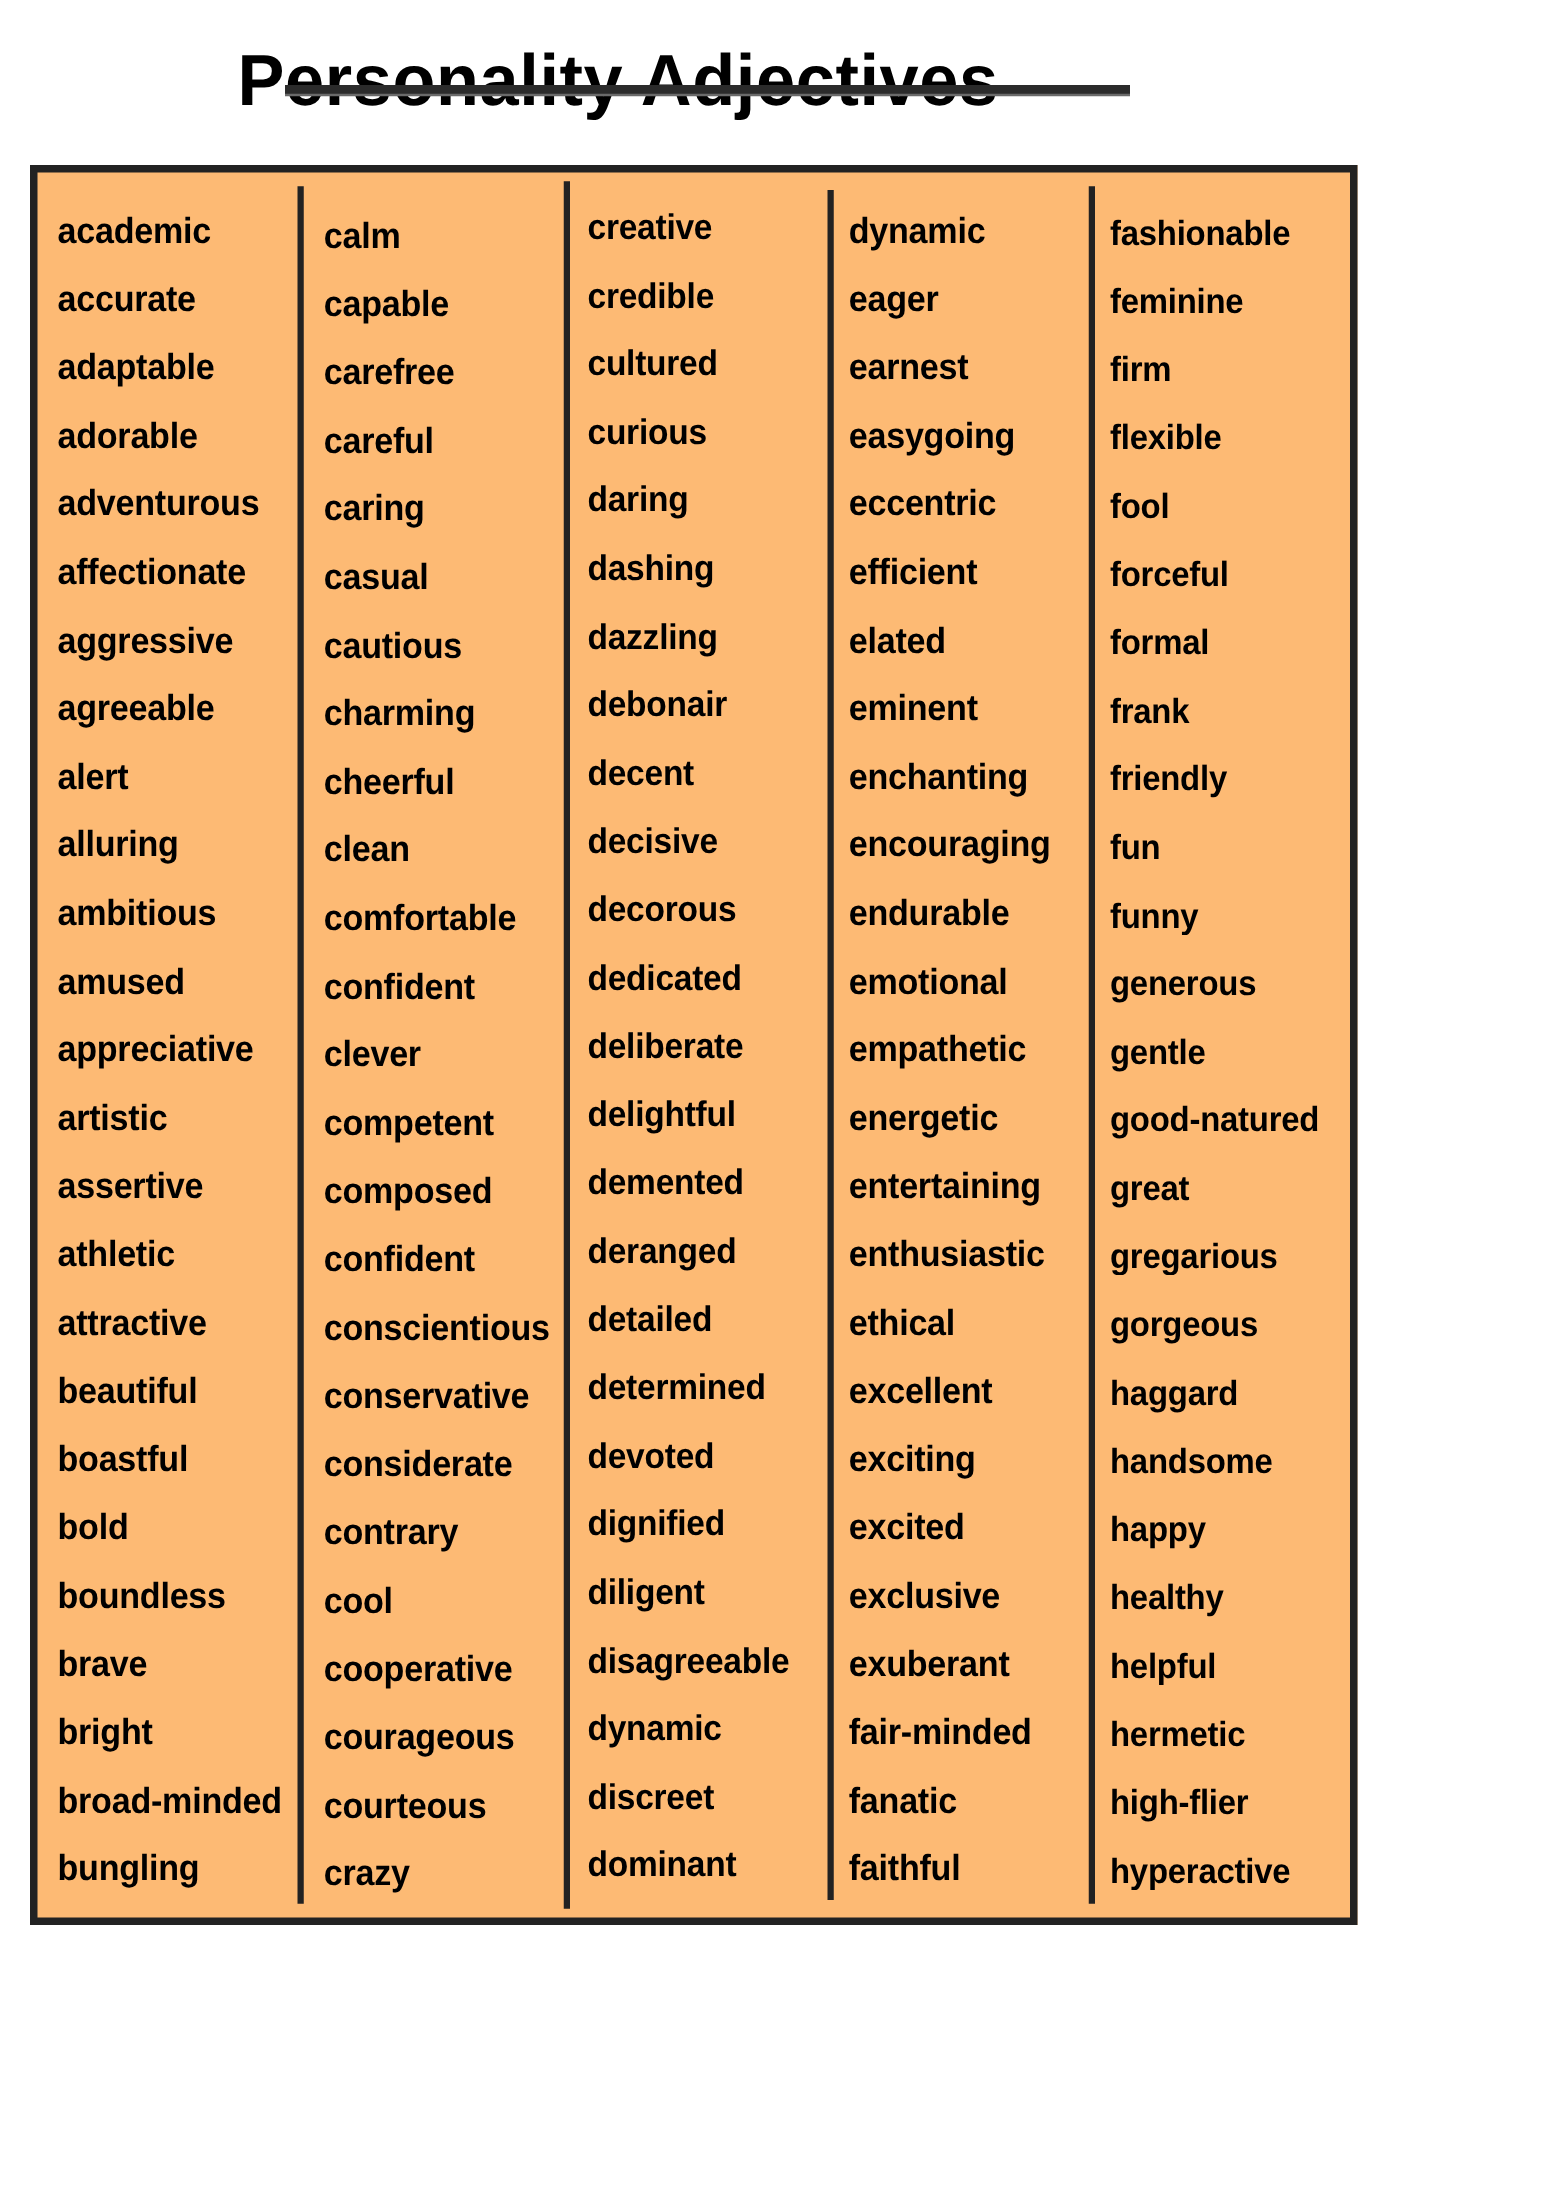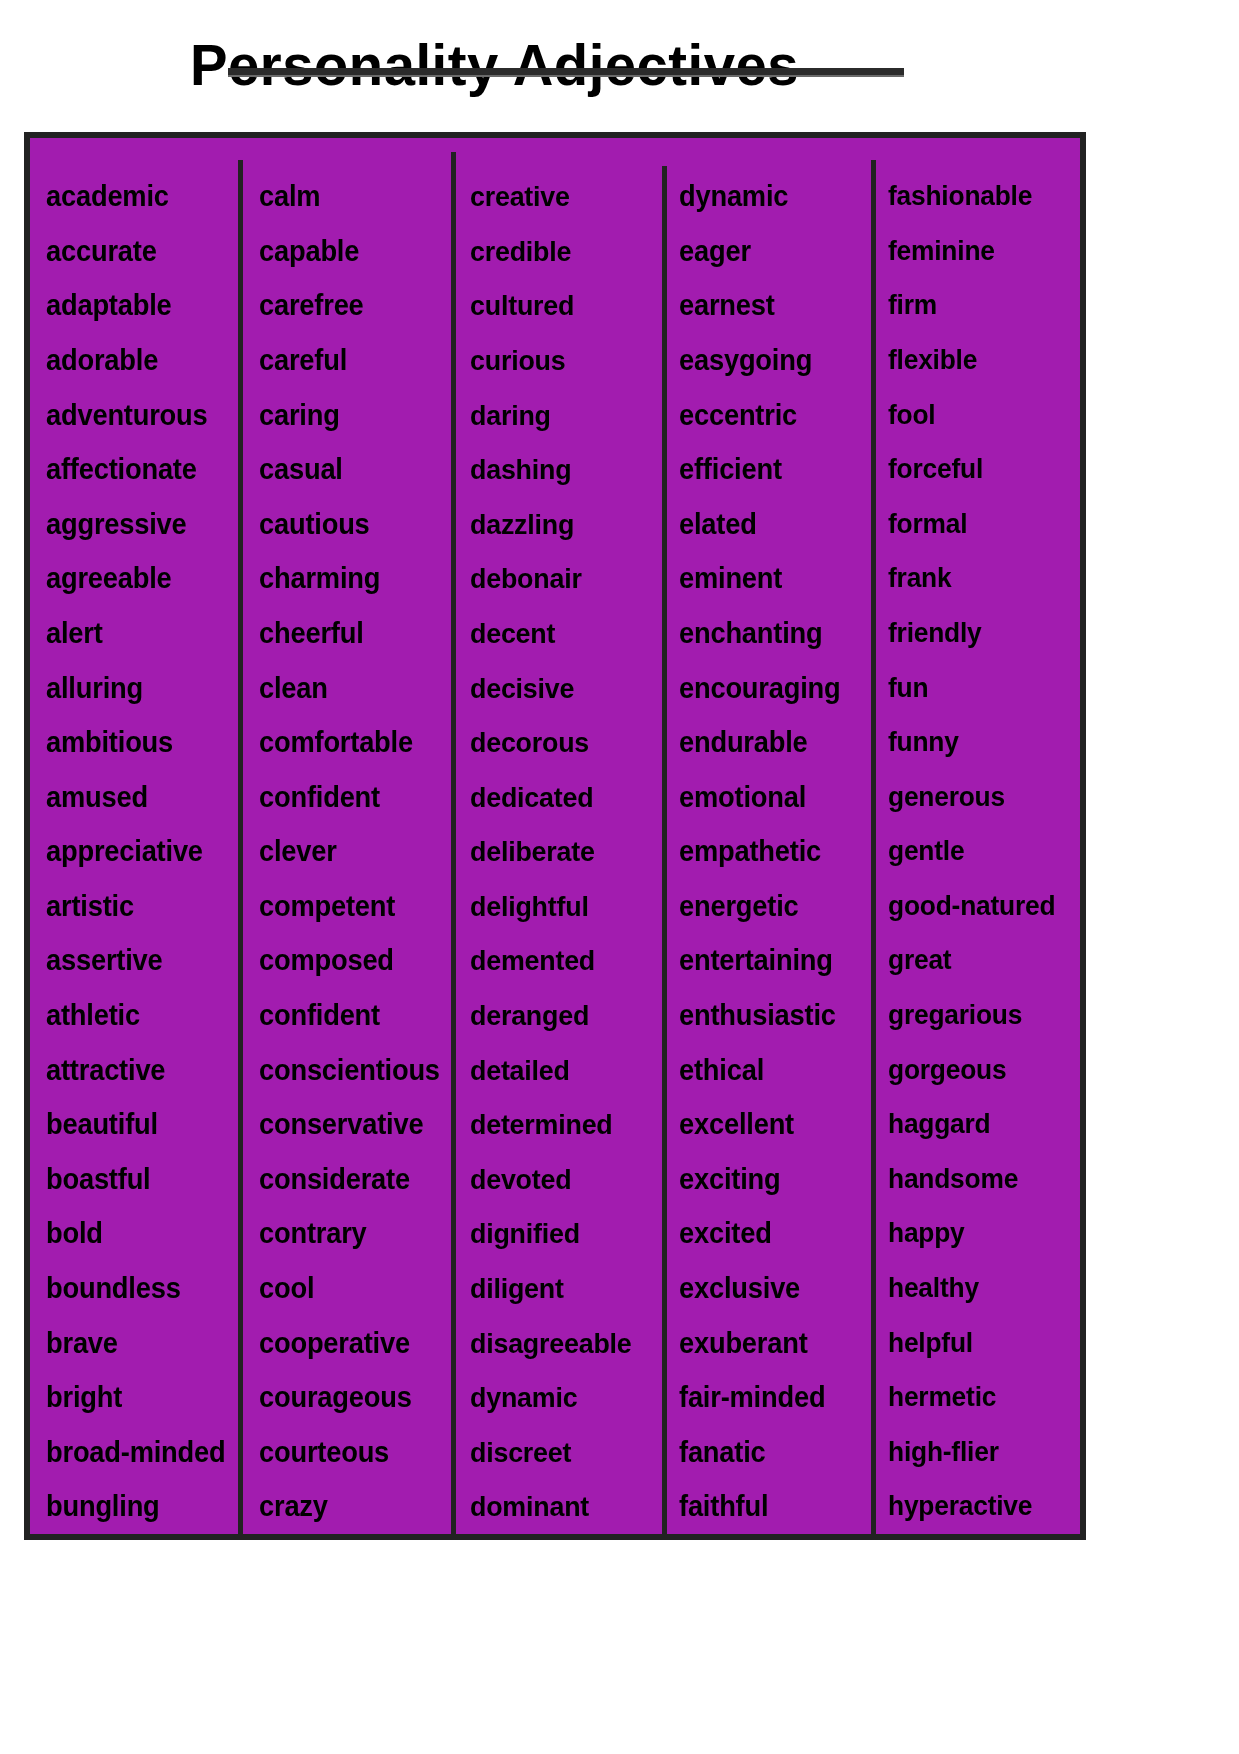--- a/index.html
+++ b/index.html
@@ -52,24 +52,24 @@
 
   
   .adj-table {
     position: absolute;
     top: 132px;
     left: 24px;
     width: 1062px;
     height: 1408px;
     box-sizing: border-box;
     border: 6px solid #222222;
-    background: #a21caf;
+    background: #fdba74;
     display: flex;
     flex-direction: row;
-    align-items: flex-end;
+    align-items: center;
   }
   .col {
     box-sizing: border-box;
     flex: 1 1 0;
     padding: 0 0 0 14px;
     border-right: 5px solid #222222;
     position: relative;
     overflow: hidden;
   }
   .col:last-child {

